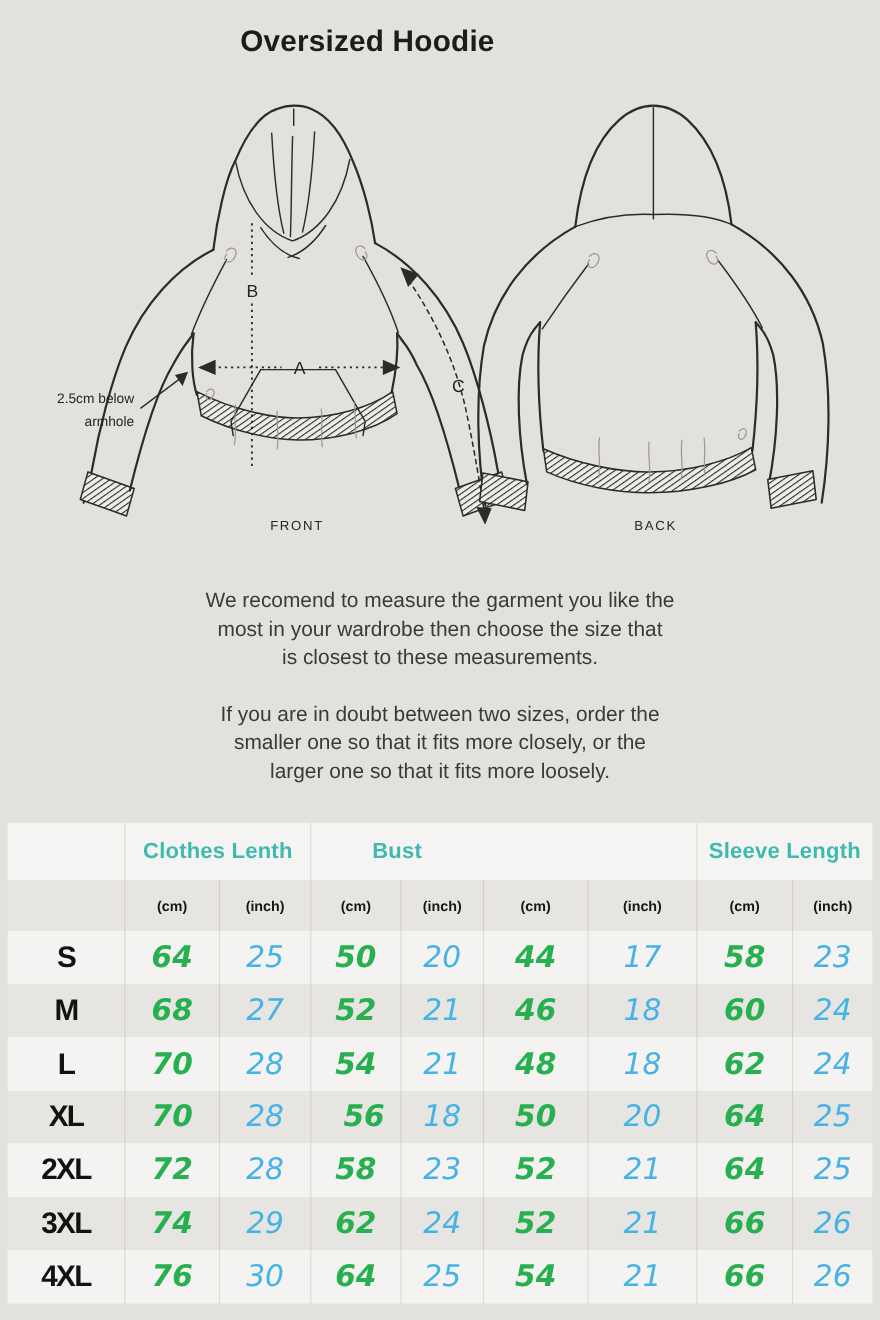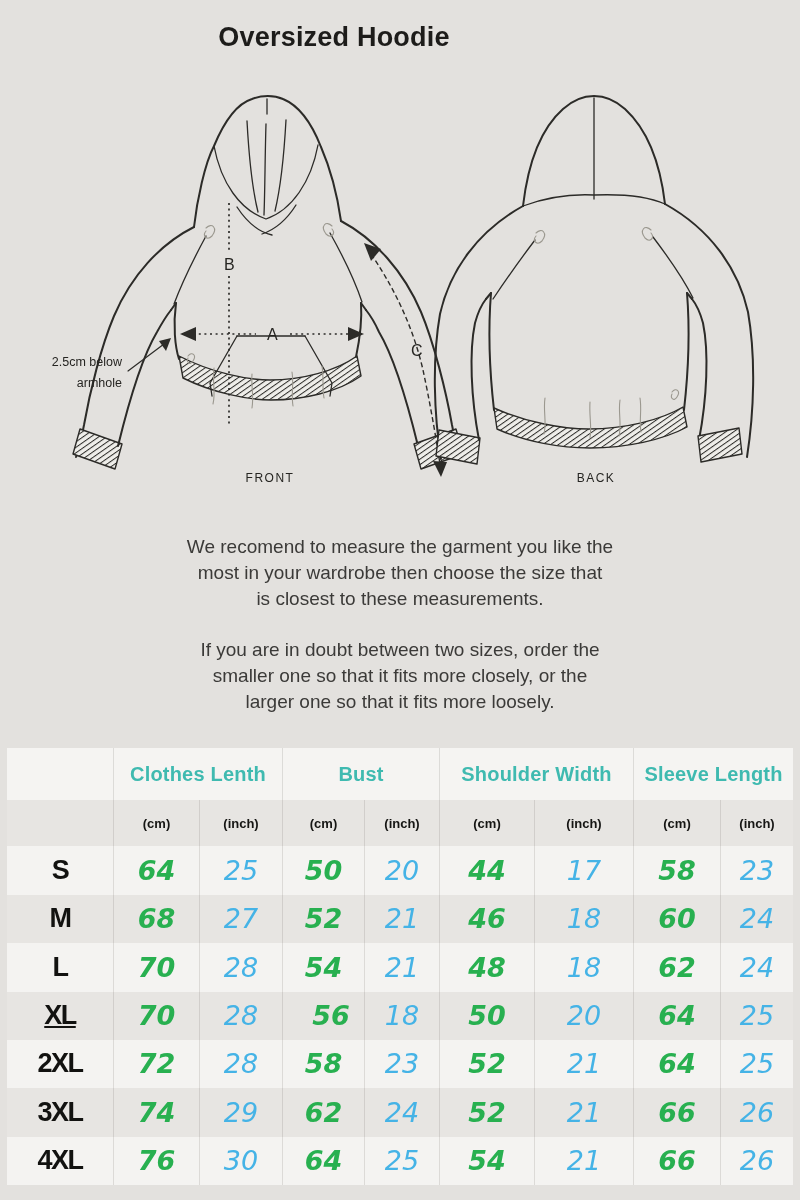--- a/index.html
+++ b/index.html
@@ -170,21 +170,20 @@
 most in your wardrobe then choose the size that
 is closest to these measurements.</p>
     <p>If you are in doubt between two sizes, order the
 smaller one so that it fits more closely, or the
 larger one so that it fits more loosely.</p>
   </div>
 
   <div id="size-table" class="size-table">
       <div class="cell group-head bl" style="grid-area: 1 / 2 / auto / 4;">Clothes Lenth</div>
       <div class="cell group-head bl" style="grid-area: 1 / 4 / auto / 6;">Bust</div>
-      <div class="cell group-head bl" style="grid-area: 1 / 6 / auto / 8;">Shoulder Width</div>
       <div class="cell group-head bl" style="grid-area: 1 / 8 / auto / 10;">Sleeve Length</div>
       <div class="cell unit-head bl" style="grid-area: 2 / 2;">(cm)</div>
       <div class="cell unit-head bl" style="grid-area: 2 / 3;">(inch)</div>
       <div class="cell unit-head bl" style="grid-area: 2 / 4;">(cm)</div>
       <div class="cell unit-head bl" style="grid-area: 2 / 5;">(inch)</div>
       <div class="cell unit-head bl" style="grid-area: 2 / 6;">(cm)</div>
       <div class="cell unit-head bl" style="grid-area: 2 / 7;">(inch)</div>
       <div class="cell unit-head bl" style="grid-area: 2 / 8;">(cm)</div>
       <div class="cell unit-head bl" style="grid-area: 2 / 9;">(inch)</div>
       <div class="cell size-label" style="grid-area: 3 / 1;">S</div>
@@ -207,21 +206,21 @@
       <div class="cell inch-val bl" style="grid-area: 4 / 9;">24</div>
       <div class="cell size-label" style="grid-area: 5 / 1;">L</div>
       <div class="cell cm-val bl" style="grid-area: 5 / 2;">70</div>
       <div class="cell inch-val bl" style="grid-area: 5 / 3;">28</div>
       <div class="cell cm-val bl" style="grid-area: 5 / 4;">54</div>
       <div class="cell inch-val bl" style="grid-area: 5 / 5;">21</div>
       <div class="cell cm-val bl" style="grid-area: 5 / 6;">48</div>
       <div class="cell inch-val bl" style="grid-area: 5 / 7;">18</div>
       <div class="cell cm-val bl" style="grid-area: 5 / 8;">62</div>
       <div class="cell inch-val bl" style="grid-area: 5 / 9;">24</div>
-      <div class="cell size-label" style="grid-area: 6 / 1; text-decoration: underline;">XL</div>
+      <div class="cell size-label" style="grid-area: 6 / 1;">XL</div>
       <div class="cell cm-val bl" style="grid-area: 6 / 2;">70</div>
       <div class="cell inch-val bl" style="grid-area: 6 / 3;">28</div>
       <div class="cell cm-val bl" style="grid-area: 6 / 4; padding-left: 15px;">56</div>
       <div class="cell inch-val bl" style="grid-area: 6 / 5;">18</div>
       <div class="cell cm-val bl" style="grid-area: 6 / 6;">50</div>
       <div class="cell inch-val bl" style="grid-area: 6 / 7;">20</div>
       <div class="cell cm-val bl" style="grid-area: 6 / 8;">64</div>
       <div class="cell inch-val bl" style="grid-area: 6 / 9;">25</div>
       <div class="cell size-label" style="grid-area: 7 / 1;">2XL</div>
       <div class="cell cm-val bl" style="grid-area: 7 / 2;">72</div>

